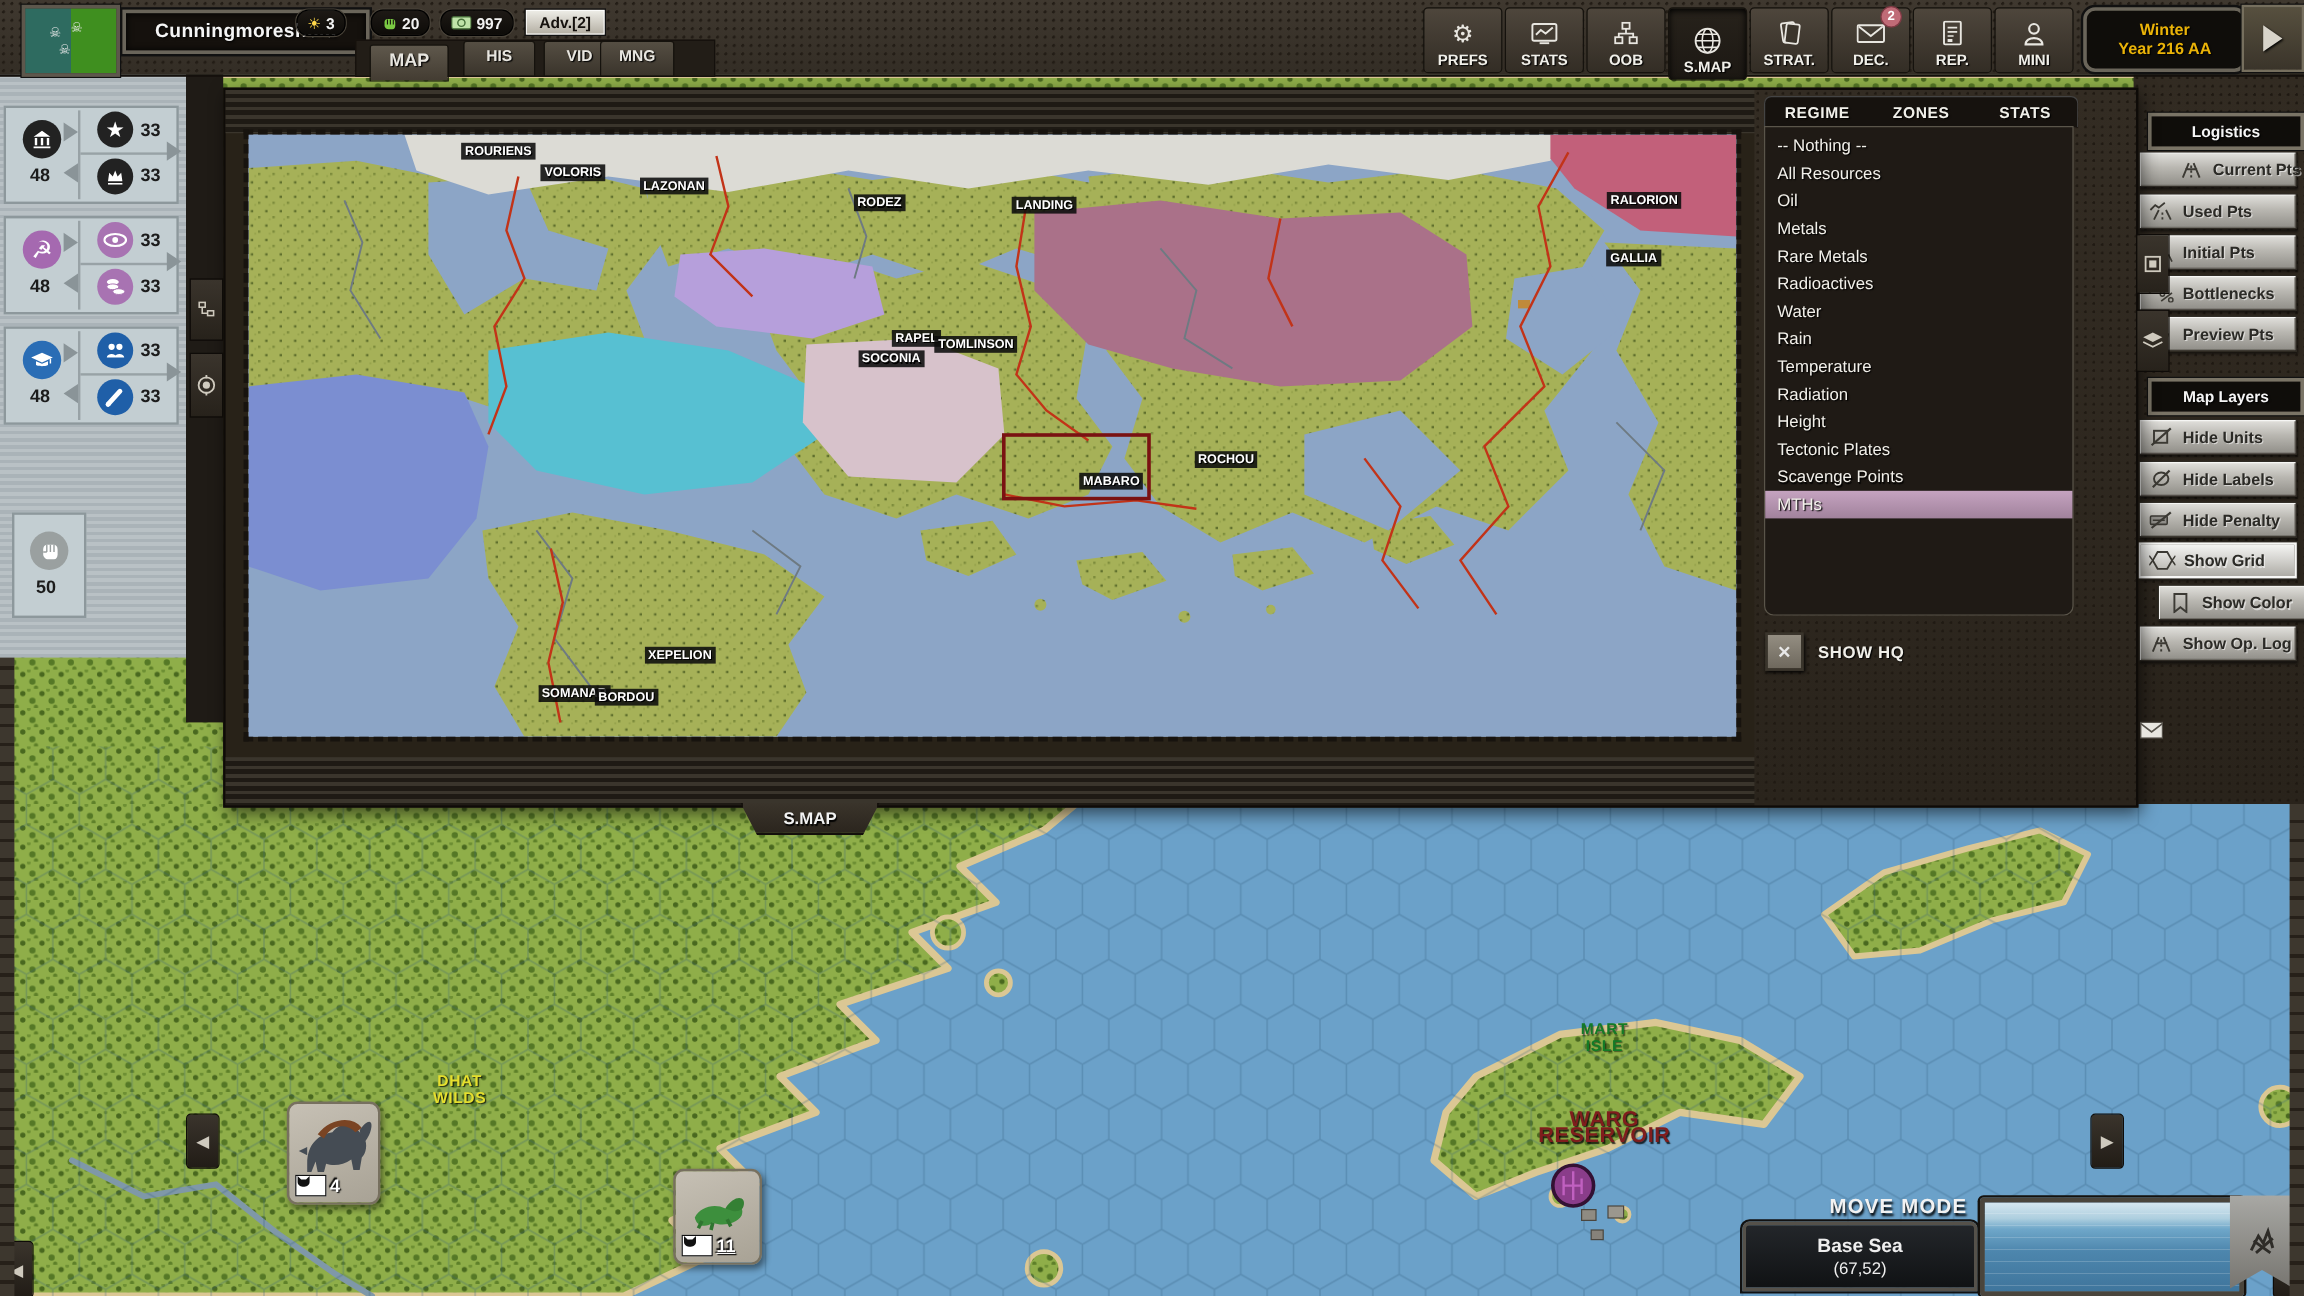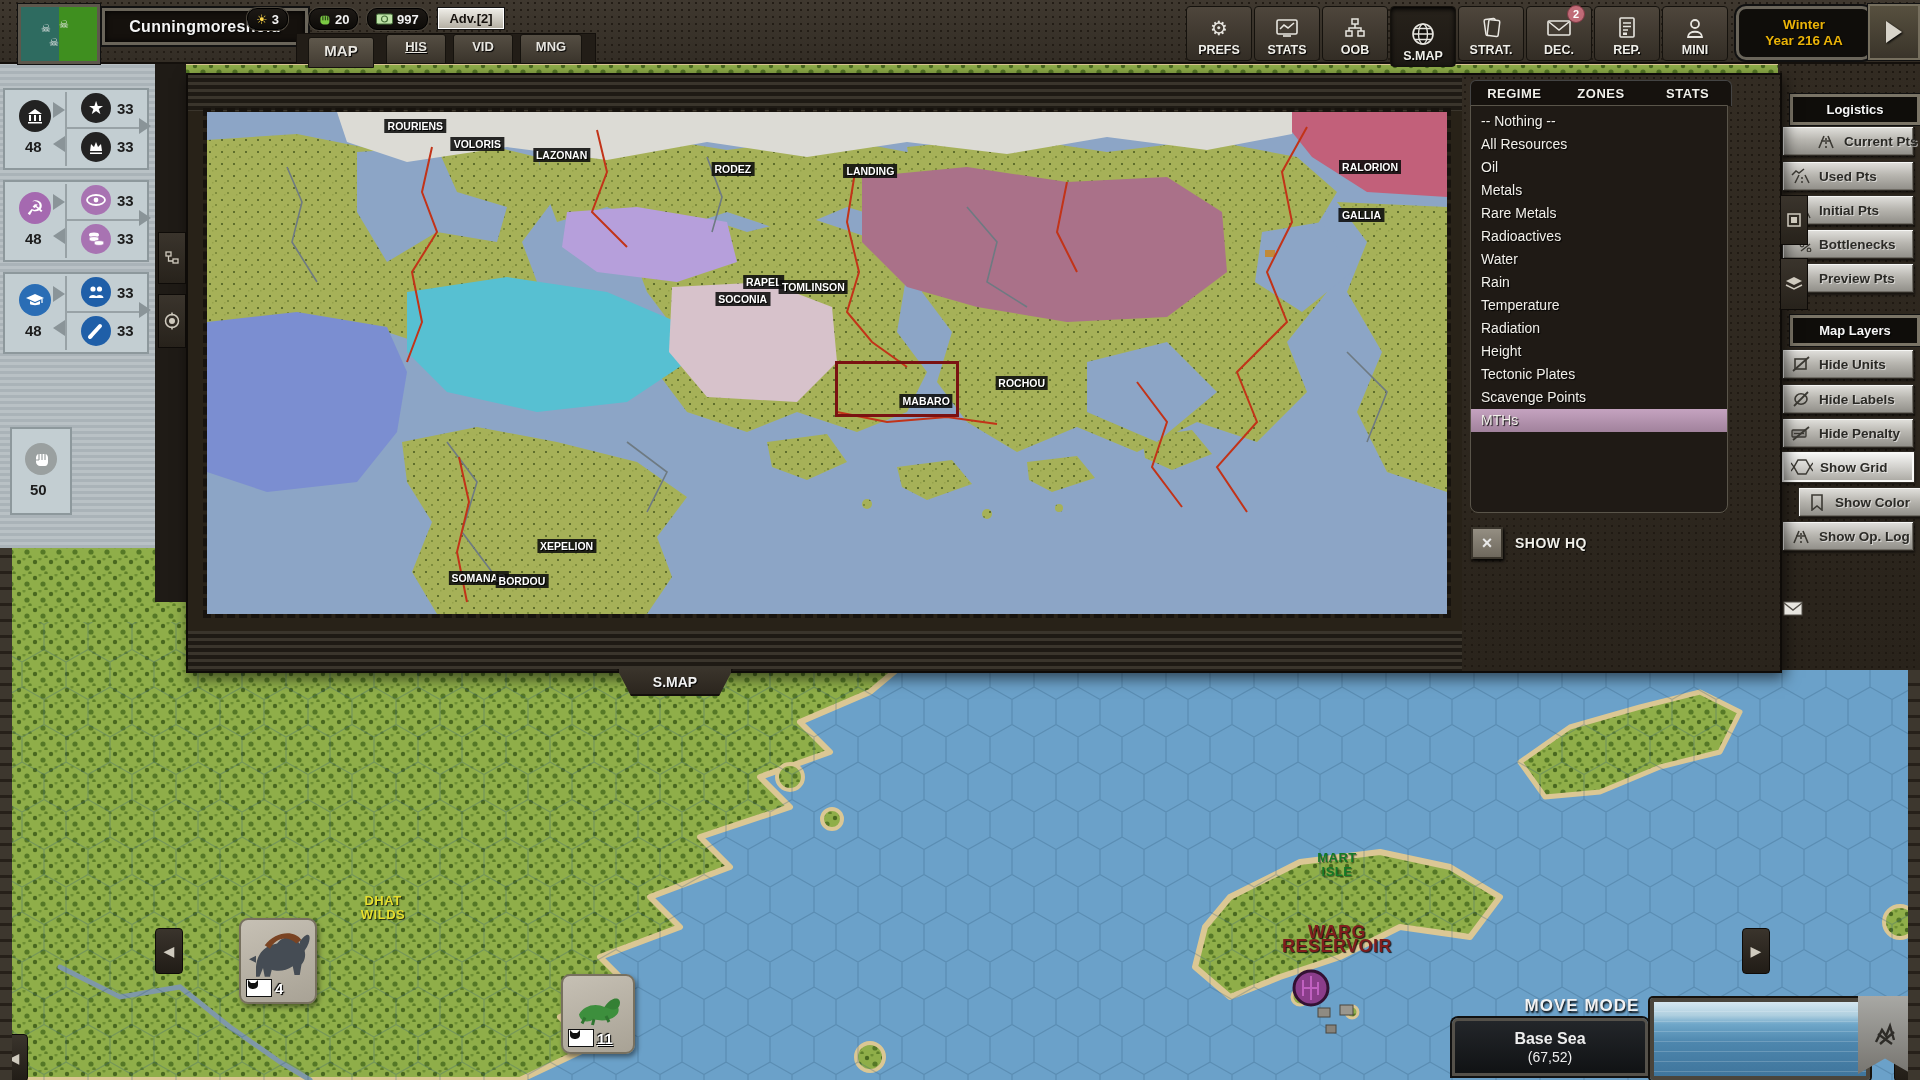--- a/index.html
+++ b/index.html
@@ -376,27 +376,27 @@
       <span class="val">997</span>
     </div>
     <div id="adv-btn" class="abs">
         <span>Adv.[2]</span>
       </div>
 
     <div id="tab-plate" class="abs"></div>
     <div class="wtab active" style="left:308px;top:37px;width:64px;height:25px;">
         <span>MAP</span>
       </div>
-    <div class="wtab" style="left:386px;top:34px;width:58px;height:24px;font-size:13px;padding-top:4px;text-decoration:underline;">
+    <div class="wtab" style="left:386px;top:34px;width:58px;height:24px;font-size:13px;padding-top:4px;">
         <span>HIS</span>
       </div>
     <div class="wtab" style="left:453px;top:34px;width:58px;height:24px;font-size:13px;padding-top:4px;">
         <span>VID</span>
       </div>
-    <div class="wtab" style="left:520px;top:34px;width:60px;height:24px;font-size:13px;padding-top:4px;">
+    <div class="wtab" style="left:500px;top:34px;width:60px;height:24px;font-size:13px;padding-top:4px;">
         <span>MNG</span>
       </div>
 
     <div class="tbtn" style="left:1186px;">
       <span class="ic">⚙</span>
       <span class="lbl">PREFS</span>
     </div>
     <div class="tbtn" style="left:1254px;">
       <span class="ic">
         <svg width="24" height="18" viewBox="0 0 24 18">

